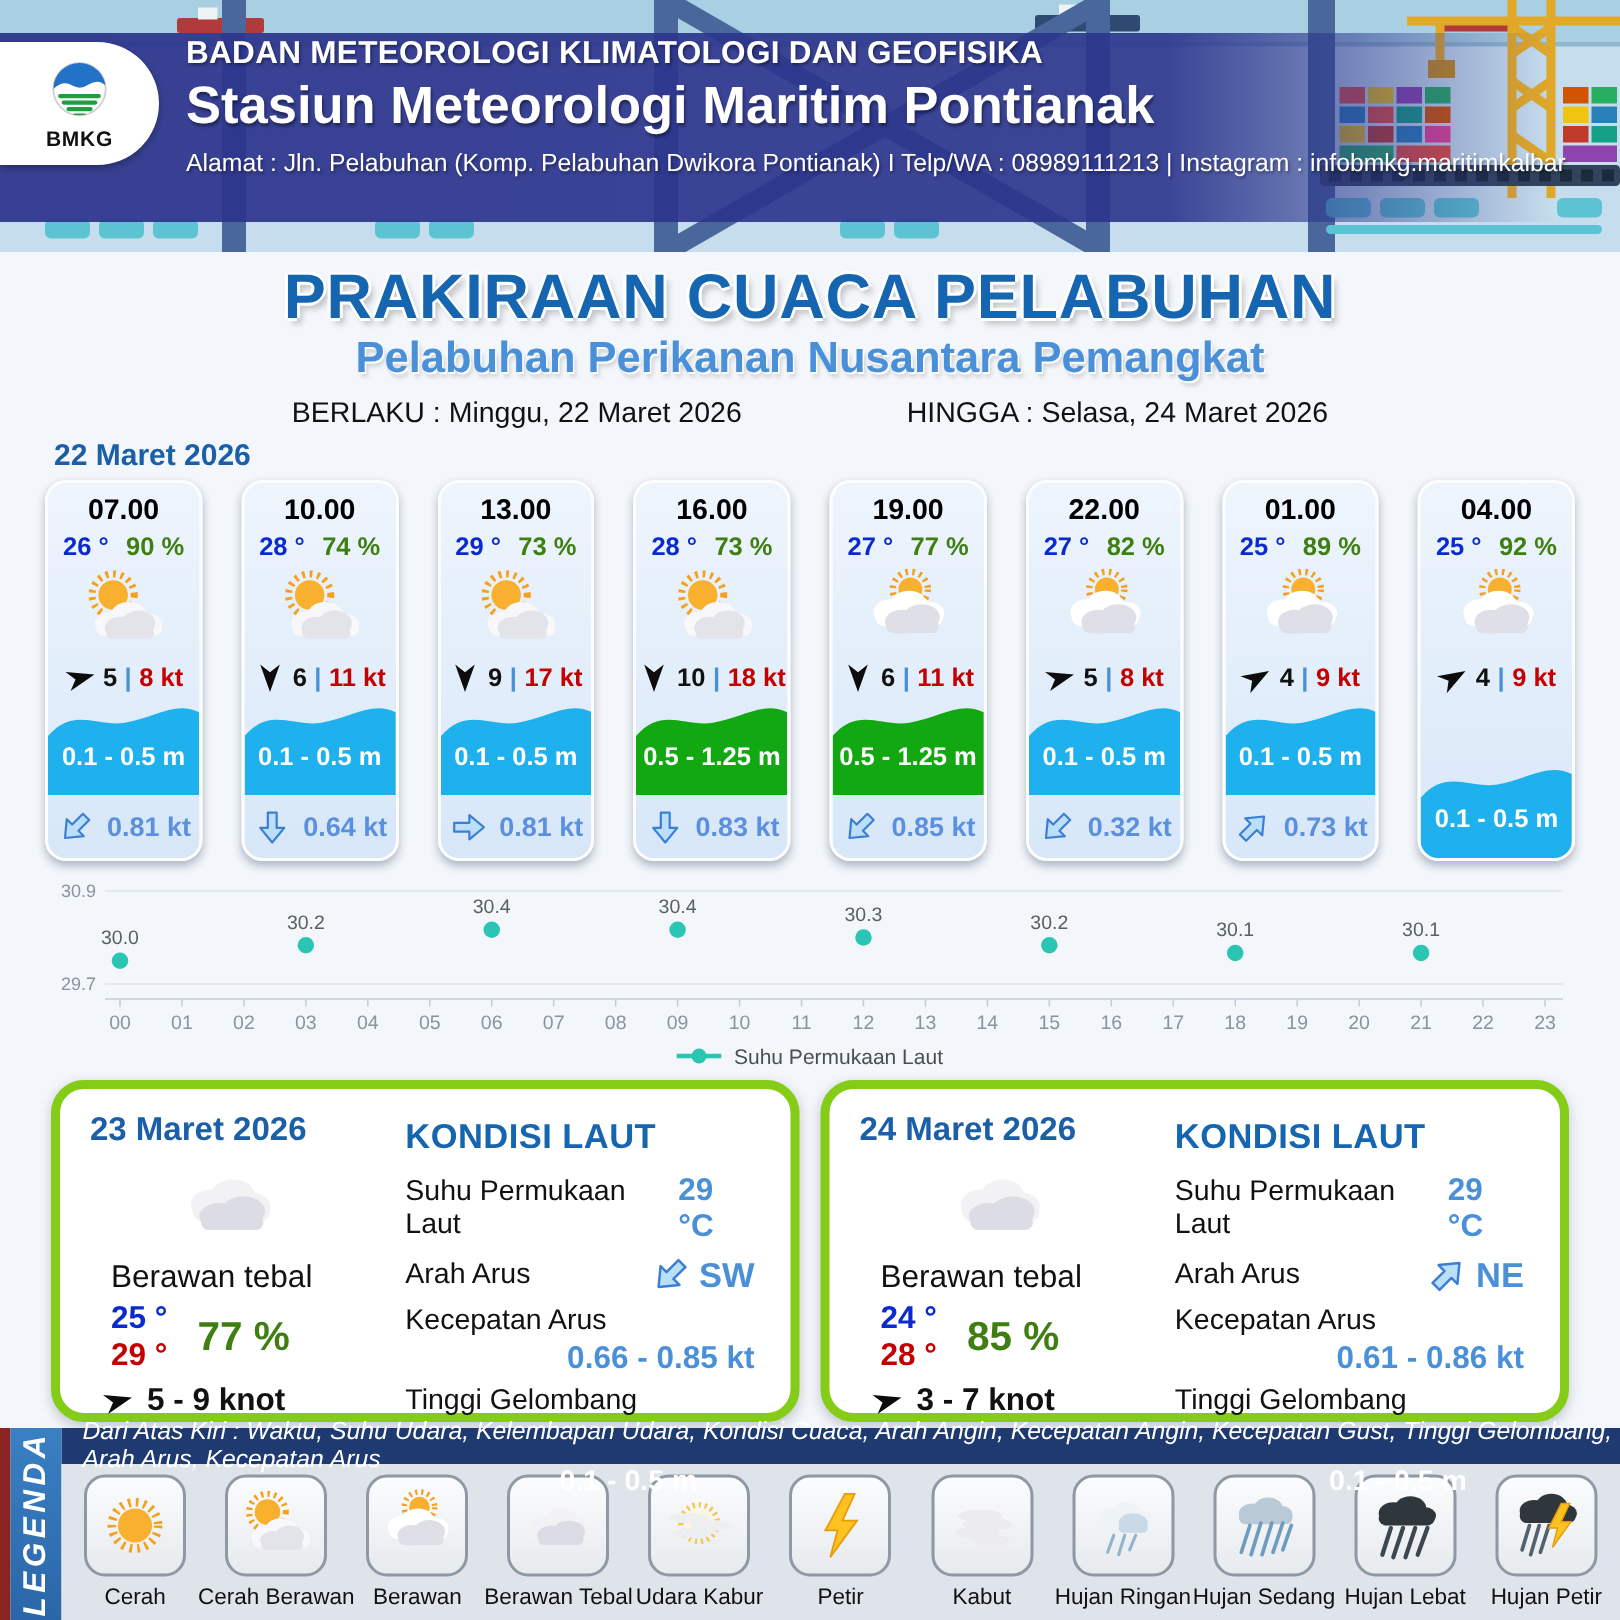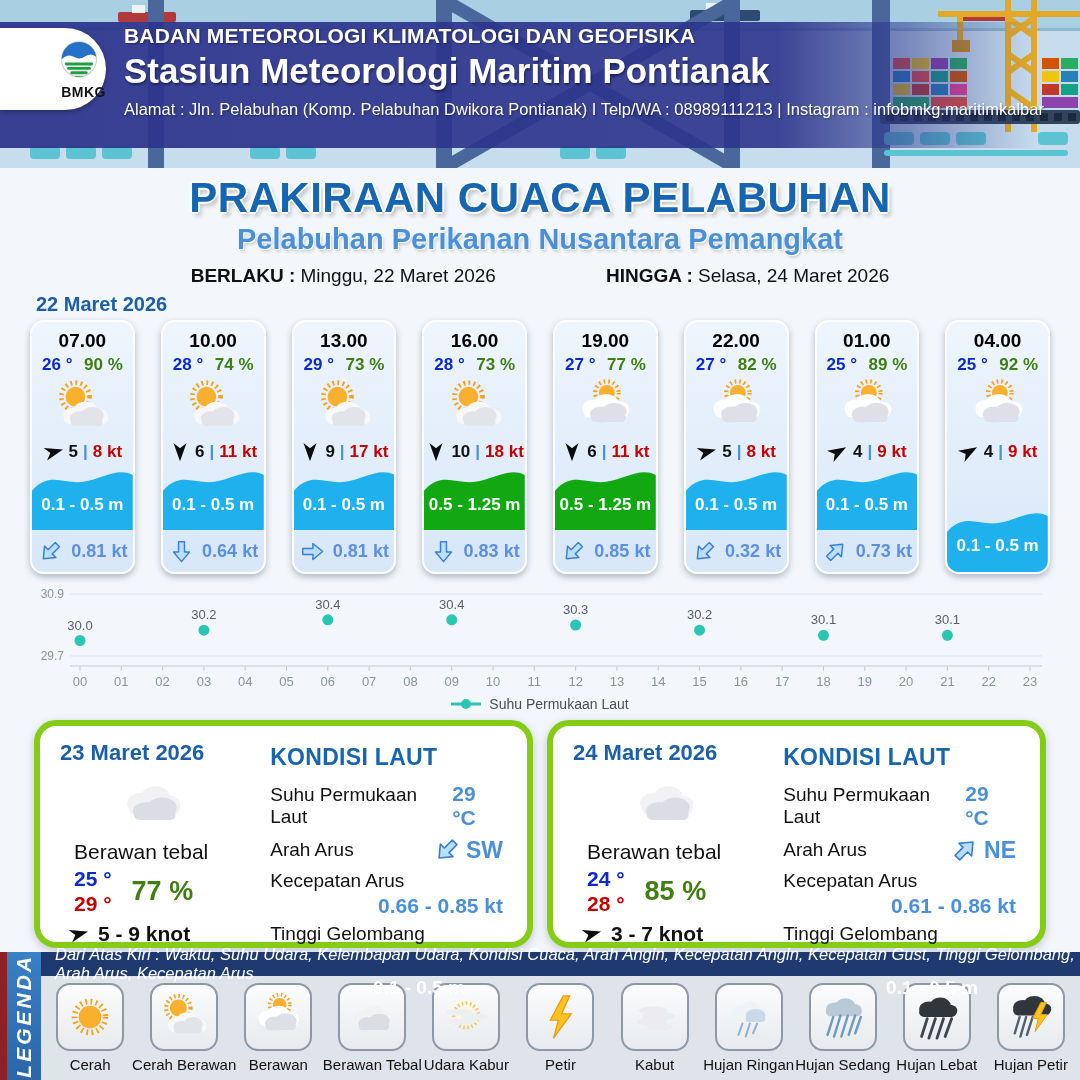--- a/index.html
+++ b/index.html
@@ -3,37 +3,37 @@
 <meta charset="utf-8">
 <style>
   html,body{margin:0;padding:0;background:#e8edf3}
   .page{width:1080px;height:1080px;display:flex;flex-direction:column;background:#f3f6fa;
         font-family:"Liberation Sans",sans-serif;overflow:hidden;position:relative}
 
   
   .header{position:relative;height:168px;flex:none}
   .header-art{position:absolute;inset:0;width:100%;height:100%;display:block}
   .logo-pill{position:absolute;left:0;top:28px;width:106px;height:82px;background:#fff;
-             border-radius:0 46px 46px 0;display:flex;flex-direction:column;align-items:flex-end;
+             border-radius:0 46px 46px 0;display:flex;flex-direction:column;align-items:center;
              justify-content:center;z-index:3;box-shadow:0 2px 5px rgba(0,0,0,.3)}
   .logo-svg{width:54px;height:46px}
   .logo-text{font-weight:bold;font-size:14px;color:#111;letter-spacing:.5px}
   .header-texts{position:absolute;left:124px;top:24px;z-index:3;color:#fff}
   .h-org{font-weight:bold;font-size:21px;letter-spacing:.2px;text-shadow:1px 1px 2px rgba(0,0,0,.4)}
   .h-station{font-weight:bold;font-size:35px;margin-top:3px;text-shadow:1px 2px 2px rgba(0,0,0,.4)}
   .h-address{font-size:16.5px;margin-top:9px;text-shadow:1px 1px 2px rgba(0,0,0,.4)}
 
   
   .title-wrap{text-align:center;padding-top:8px;flex:none}
   .main-title{font-size:42px;font-weight:bold;color:#1565b0;letter-spacing:.5px;line-height:1.05;
       text-shadow:2px 0 0 #fff,-2px 0 0 #fff,0 2px 0 #fff,0 -2px 0 #fff,3px 4px 4px rgba(0,0,0,.22)}
   .sub-title{font-size:29px;font-weight:bold;color:#4a90d9;margin-top:3px;
       text-shadow:1px 1px 0 #fff,2px 3px 3px rgba(0,0,0,.15)}
   .validity{margin-top:9px;font-size:19px;color:#111;display:flex;justify-content:center;gap:110px}
-  .v-label{font-weight:bold}
+  .v-label{font-weight:normal}
   .date-label{margin:6px 0 4px 36px;font-size:20px;font-weight:bold;color:#1a5fa8;flex:none}
 
   
   .cards-row{display:flex;gap:26px;padding:0 30px;flex:none}
   .fcard{flex:1;background:linear-gradient(#eef5fd,#d7e7f8);border:2px solid #fdfdfe;border-radius:14px;
          box-shadow:0 3px 6px rgba(70,90,120,.4);overflow:hidden;display:flex;flex-direction:column;height:250px}
   .fc-time{text-align:center;font-weight:bold;font-size:19px;color:#000;margin-top:8px}
   .fc-th{display:flex;justify-content:space-between;padding:3px 10px 0}
   .fc-temp{color:#0a2ad0;font-weight:bold;font-size:17px}
   .fc-hum{color:#3f7e10;font-weight:bold;font-size:17px}

